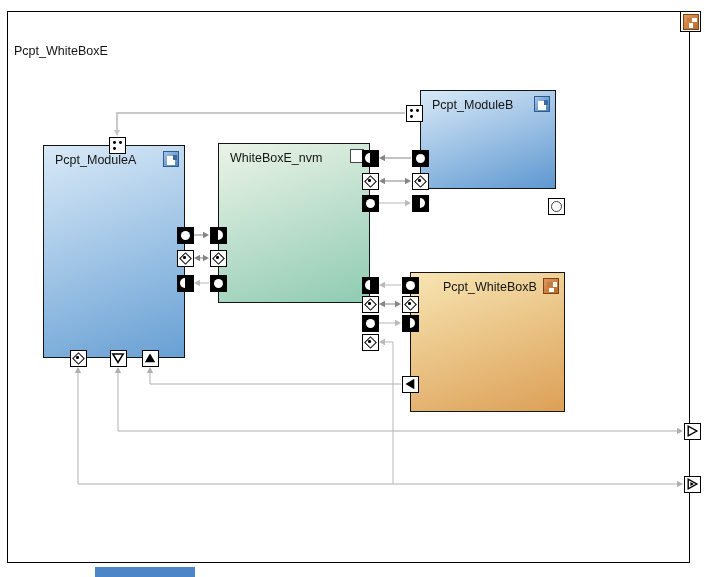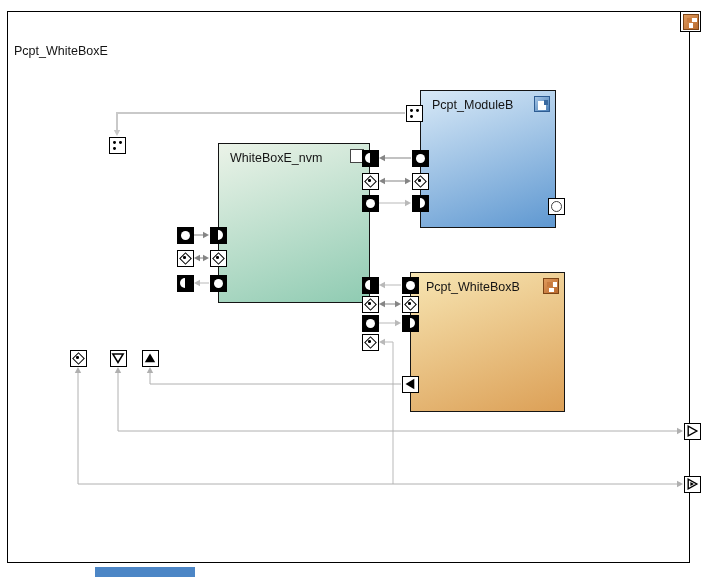--- a/index.html
+++ b/index.html
@@ -65,37 +65,46 @@
       <polyline points="78,373 78,484 677,484" fill="none" stroke="#b0b0b0" stroke-width="1"></polyline>
       <polygon points="78,367 74.8,373 81.2,373" fill="#b0b0b0"></polygon>
       <polygon points="683,484 677,480.8 677,487.2" fill="#b0b0b0"></polygon>
       <polyline points="118,373 118,431 677,431" fill="none" stroke="#b0b0b0" stroke-width="1"></polyline>
       <polygon points="118,367 114.8,373 121.2,373" fill="#b0b0b0"></polygon>
       <polygon points="683,431 677,427.8 677,434.2" fill="#b0b0b0"></polygon>
       <polyline points="150,373 150,384 401,384" fill="none" stroke="#b0b0b0" stroke-width="1"></polyline>
       <polygon points="150,367 146.8,373 153.2,373" fill="#b0b0b0"></polygon>
     </svg>
   <div class="thumb" style="left: 95px; top: 567px; width: 100px; height: 10px; background: rgb(76, 134, 198);"></div>
-    <div class="comp" style="left: 218px; top: 143px; width: 152px; height: 160px; background: linear-gradient(160deg, rgb(235, 243, 232), rgb(143, 203, 178));">
-      <div class="comp-label">WhiteBoxE_nvm</div>
-      <span class="hicon">
-        <span class="ic-plain"></span>
-      </span>
-    </div>
-    <div class="comp" style="left: 420px; top: 90px; width: 136px; height: 138px; background: linear-gradient(160deg, rgb(216, 233, 247), rgb(95, 152, 209));">
-      <div class="comp-label">Pcpt_ModuleB</div>
+<div class="comp" style="left: 43px; top: 145px; width: 142px; height: 213px; background: linear-gradient(160deg, rgb(216, 233, 247), rgb(104, 160, 212));">
+      <div class="comp-label">Pcpt_ModuleA</div>
       <span class="hicon">
         <span class="ic16 ic-atomic">
           <i class="g" style="left:2.5px;top:4px;width:8.5px;height:8.5px;background:#fff"></i>
           <i class="g" style="left:8.5px;top:3px;width:4.5px;height:4.5px;background:#39699f"></i>
         </span>
       </span>
     </div>
+    <div class="comp" style="left: 218px; top: 143px; width: 152px; height: 160px; background: linear-gradient(160deg, rgb(235, 243, 232), rgb(143, 203, 178));">
+      <div class="comp-label">WhiteBoxE_nvm</div>
+      <span class="hicon">
+        <span class="ic-plain"></span>
+      </span>
+    </div>
+    <div class="comp" style="left: 420px; top: 90px; width: 136px; height: 99px; background: linear-gradient(160deg, rgb(216, 233, 247), rgb(95, 152, 209));">
+      <div class="comp-label">Pcpt_ModuleB</div>
+      <span class="hicon">
+        <span class="ic16 ic-atomic">
+          <i class="g" style="left:2.5px;top:4px;width:8.5px;height:8.5px;background:#fff"></i>
+          <i class="g" style="left:8.5px;top:3px;width:4.5px;height:4.5px;background:#39699f"></i>
+        </span>
+      </span>
+    </div>
     <div class="comp" style="left: 410px; top: 272px; width: 155px; height: 140px; background: linear-gradient(160deg, rgb(247, 229, 178), rgb(220, 160, 87));">
-      <div class="comp-label" style="left: 15px;">Pcpt_WhiteBoxB</div>
+      <div class="comp-label" style="left: 32px;">Pcpt_WhiteBoxB</div>
       <span class="hicon">
         <span class="ic16 ic-comp">
           <i class="g" style="left:3px;top:3px;width:4.5px;height:4.5px;background:#c87b3f"></i>
           <i class="g" style="left:8.5px;top:3px;width:4.5px;height:4.5px;background:#fff"></i>
           <i class="g" style="left:5px;top:8.5px;width:4.5px;height:4.5px;background:#fff"></i>
         </span>
       </span>
     </div>
     <div class="port light" style="left: 108.5px; top: 136.5px;">
       <i class="g" style="left:3.5px;top:3.5px;width:2.8px;height:2.8px;border-radius:50%;background:#000"></i>

